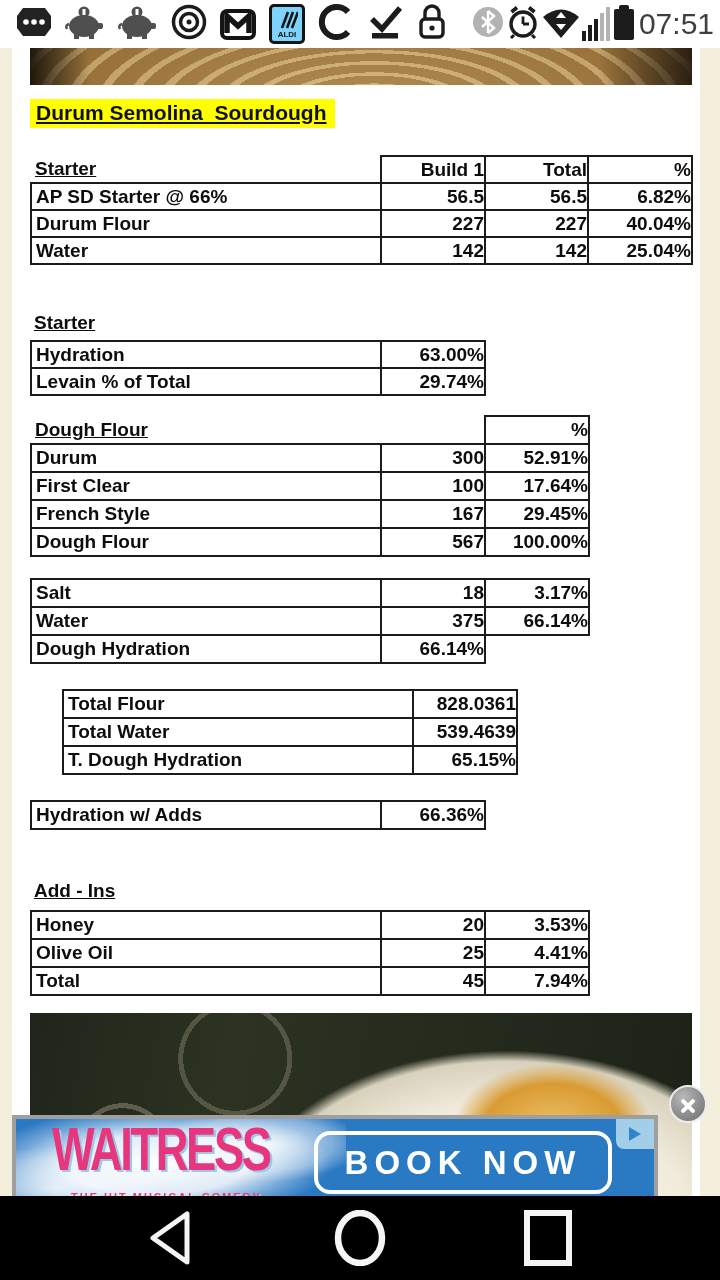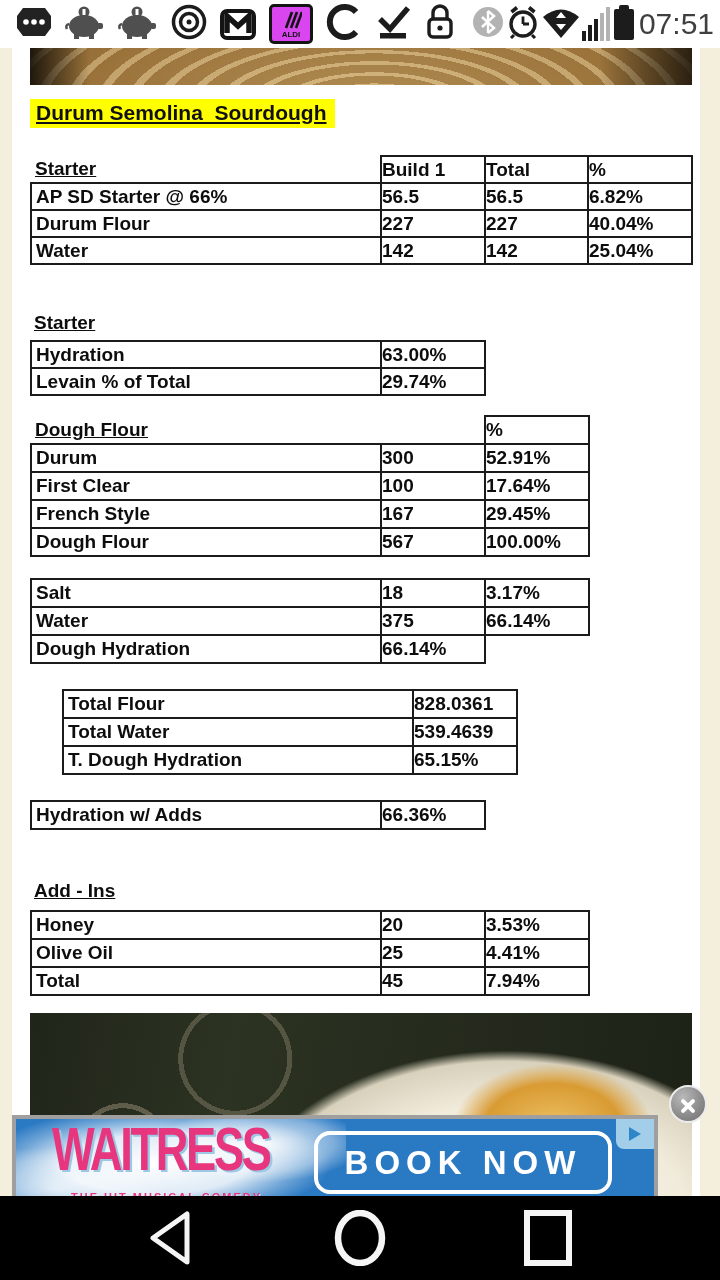--- a/index.html
+++ b/index.html
@@ -12,21 +12,21 @@
   
   .status-bar {
     position:absolute; left:0; top:0; width:720px; height:48px;
     background:#ffffff; display:flex; align-items:center; padding:0 6px 0 16px;
   }
   .sb-left { display:flex; align-items:center; gap:13px; }
   .sb-spacer { flex:1; }
   .sb-right { display:flex; align-items:center; gap:2px; }
   .sb-time { font-size:30px; color:#3f3f3f; letter-spacing:0; margin-left:3px; }
   .gmail-box { width:36px; height:31px; border:4px solid #141414; border-radius:7px; background:#fff; display:flex; align-items:center; justify-content:center; }
-  .aldi-box { width:44px; height:40px; border:3px solid #141414; border-radius:5px; background:#d946ef; display:flex; flex-direction:column; align-items:center; justify-content:flex-end; padding-bottom:2px; }
+  .aldi-box { width:36px; height:40px; border:3px solid #141414; border-radius:5px; background:#7dd3fc; display:flex; flex-direction:column; align-items:center; justify-content:flex-end; padding-bottom:2px; }
   .aldi-txt { font-size:8px; font-weight:bold; color:#111; letter-spacing:0; }
   .sigbars { display:flex; align-items:flex-end; gap:2px; height:34px; }
   .sigbars i { display:block; width:4px; }
   .battery { width:20px; height:31px; background:#1c1c1c; border-radius:2px; position:relative; margin-left:2px; }
   .battery:before { content:""; position:absolute; left:5px; top:-4px; width:10px; height:4px; background:#1c1c1c; border-radius:2px 2px 0 0; }
 
   
   .content-bg { position:absolute; left:0; top:48px; width:720px; height:1148px; background:#f4eedc; }
   .doc-page { position:absolute; left:12px; top:48px; width:688px; height:1148px; background:#ffffff; }
 
@@ -48,21 +48,21 @@
     position:absolute; font-size:19px; font-weight:bold; color:#0d0d0d;
     text-decoration:underline; left:34px;
   }
 
   table.t { position:absolute; border-collapse:collapse; table-layout:fixed; }
   table.t td {
     border:2px solid #1b1b1b; font-size:19px; font-weight:bold; color:#0d0d0d;
     white-space:nowrap; overflow:hidden; vertical-align:middle;
   }
   table.t td.lbl { text-align:left; padding:0 2px 0 4px; }
-  table.t td.num { text-align:left; padding:0; }
+  table.t td.num { text-align:right; padding:0; }
   table.t td.plain { border:none; background:transparent; }
   .u { text-decoration:underline; }
   .rh27 tr { height:27px; } .rh28 tr { height:28px; }
 
   .photo-bottom {
     position:absolute; left:30px; top:1013px; width:662px; height:183px;
     background:
       radial-gradient(ellipse 150px 95px at 79% 62%, #ecc063 0%, #d99b33 45%, rgba(217,155,51,0) 66%),
       radial-gradient(ellipse 430px 270px at 72% 112%, #fbfaf3 0%, #f1ebdb 42%, #d8d1bc 58%, rgba(216,209,188,0) 62%),
       radial-gradient(circle at 14% 75%, rgba(0,0,0,0) 0 42px, rgba(165,152,128,0.45) 42px 47px, rgba(0,0,0,0) 47px),

